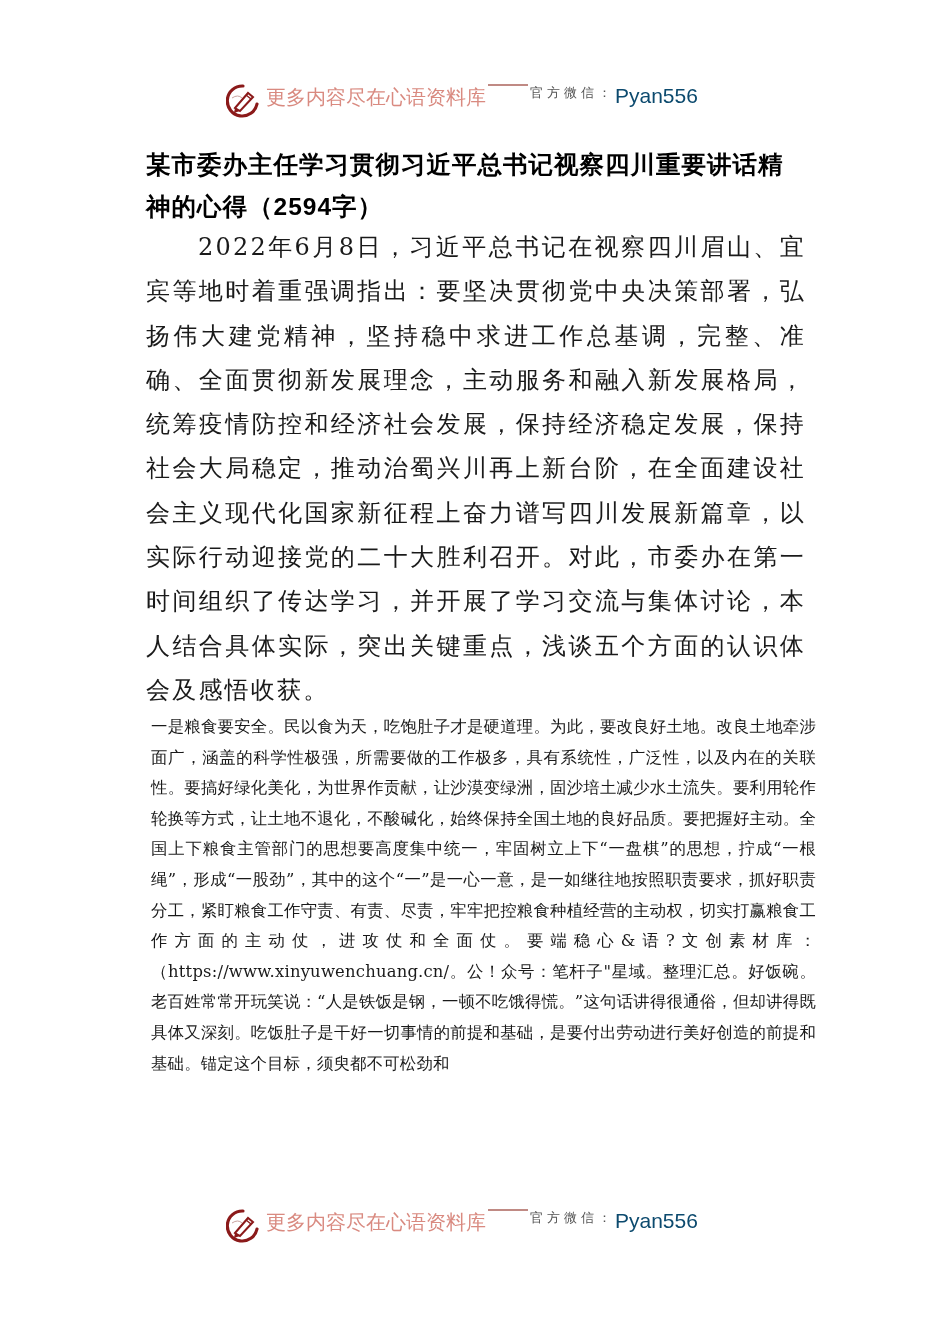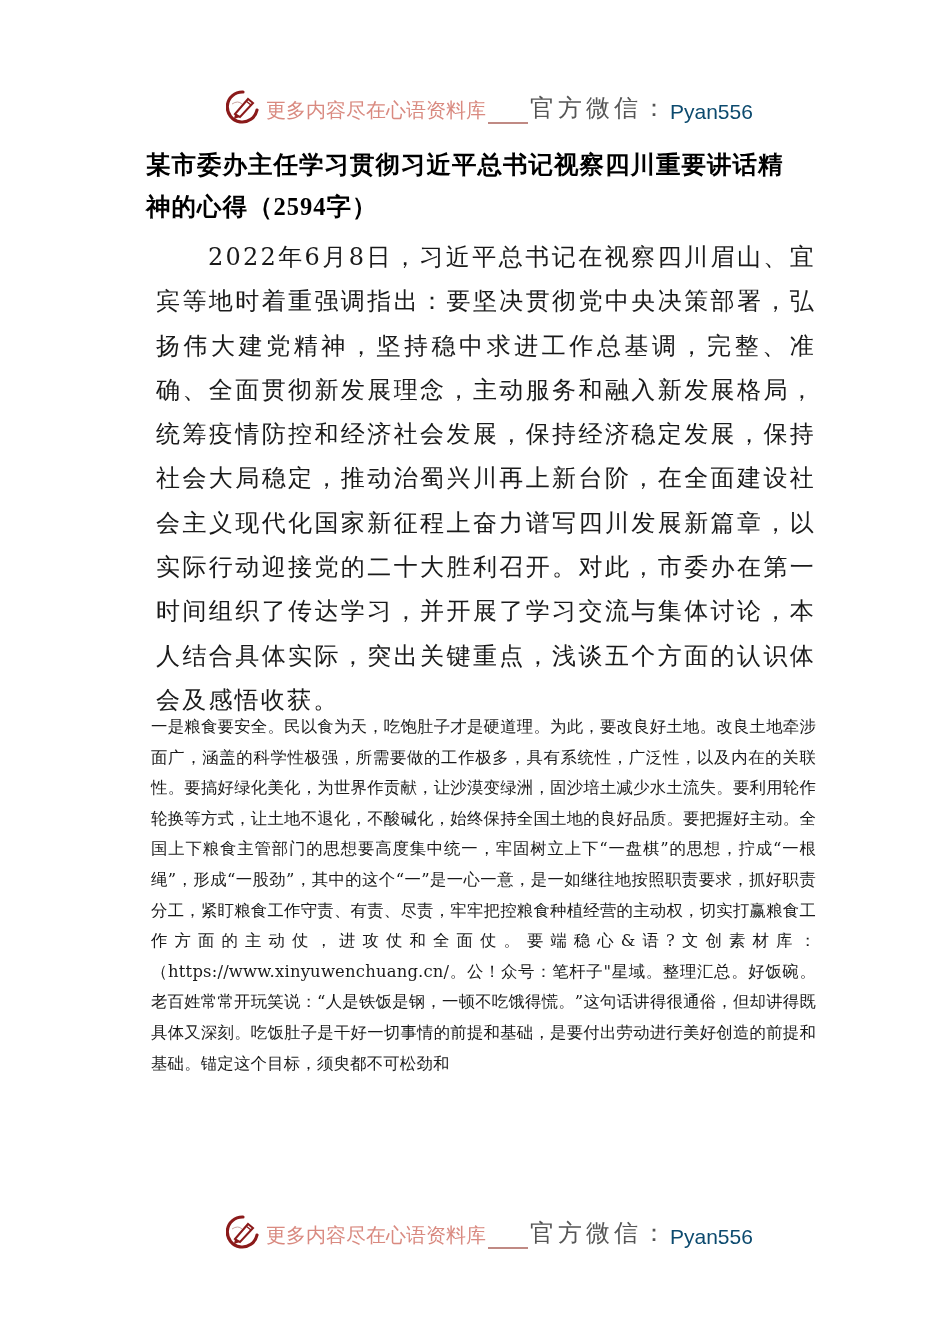--- a/index.html
+++ b/index.html
@@ -13,21 +13,21 @@
     position: relative;
     overflow: hidden;
     font-family: "DejaVu Serif", "Liberation Serif", serif;
     color: #111111;
   }
   .banner {
     position: absolute;
     left: 226px;
     height: 40px;
     display: flex;
-    align-items: flex-end;
+    align-items: flex-start;
     white-space: nowrap;
   }
   .banner.top { top: 84px; }
   .banner.bottom { top: 1209px; }
   .banner .logo {
     width: 34px;
     height: 34px;
     margin-right: 6px;
     display: inline-block;
   }
@@ -40,54 +40,54 @@
   .banner .dash {
     display: inline-block;
     width: 40px;
     height: 2px;
     background: #c08a84;
     margin: 0 2px;
     vertical-align: middle;
   }
   .banner .official {
     font-family: Liberation Mono, monospace;
-    font-size: 24px;
+    font-size: 13px;
     color: #555555;
     letter-spacing: 4px;
   }
   .banner .wechat-id {
     font-family: "Liberation Sans", sans-serif;
     font-size: 21px;
     color: #0c4a6e;
   }
 
   .title {
     position: absolute;
     left: 146px;
     top: 144px;
     width: 660px;
-    font-family: Liberation Serif, serif;
+    font-family: Liberation Sans, sans-serif;
     font-weight: bold;
     font-size: 24.5px;
     line-height: 42px;
     letter-spacing: 1px;
     color: #000;
     margin: 0;
   }
 
   .intro {
     position: absolute;
     left: 146px;
     top: 225px;
     width: 660px;
     font-size: 24px;
     line-height: 44.3px;
     letter-spacing: 2.2px;
     text-indent: 52px;
-    margin: 10px;
+    margin: 0;
     text-align: justify;
     color: #1a1a1a;
   }
 
   .body-text {
     position: absolute;
     left: 146px;
     top: 707px;
     width: 665px;
     font-size: 16.4px;

